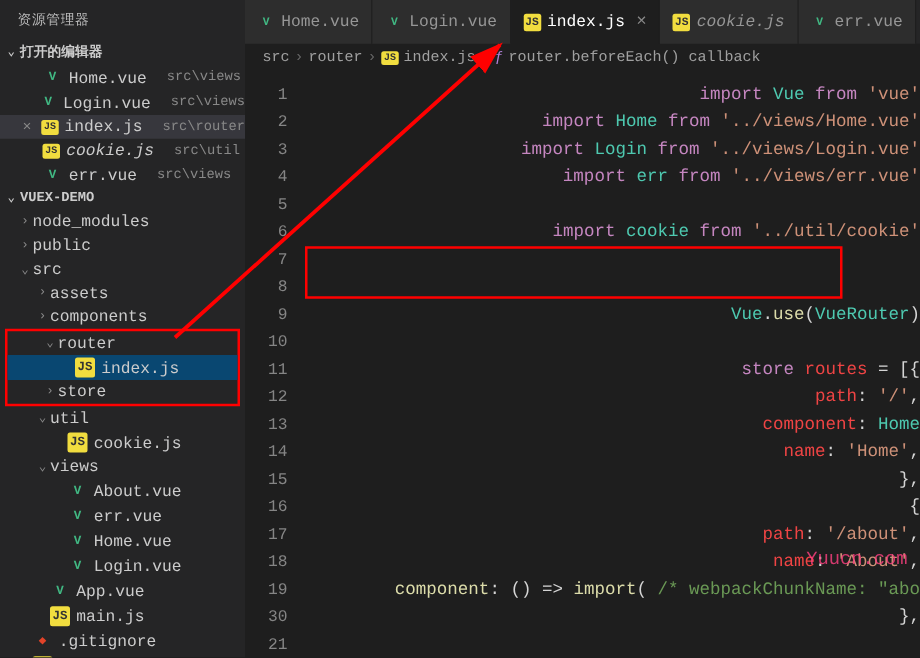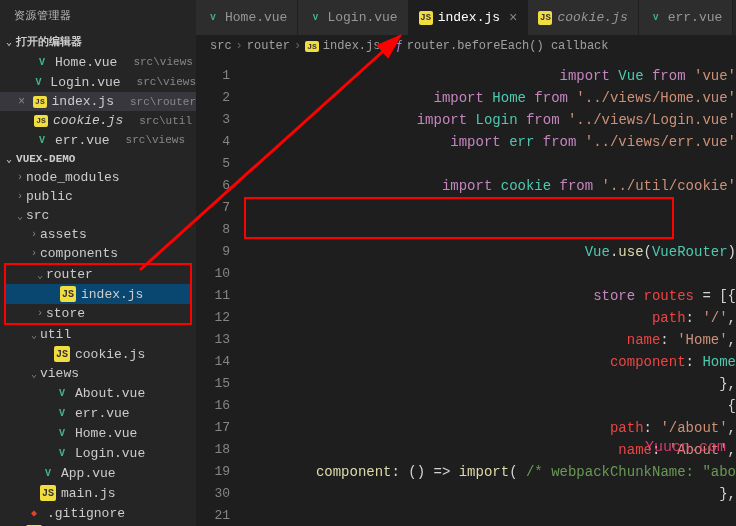--- a/index.html
+++ b/index.html
@@ -412,22 +412,22 @@
         <div class="code-line"><span class="kw">import</span><span class="pn"> </span><span class="cls">Login</span><span class="pn"> </span><span class="kw">from</span><span class="pn"> </span><span class="str">'../views/Login.vue'</span></div>
         <div class="code-line"><span class="kw">import</span><span class="pn"> </span><span class="cls">err</span><span class="pn"> </span><span class="kw">from</span><span class="pn"> </span><span class="str">'../views/err.vue'</span></div>
         <div class="code-line">&nbsp;</div>
         <div class="code-line"><span class="kw">import</span><span class="pn"> </span><span class="cls">cookie</span><span class="pn"> </span><span class="kw">from</span><span class="pn"> </span><span class="str">'../util/cookie'</span></div>
         <div class="code-line">&nbsp;</div>
         <div class="code-line">&nbsp;</div>
         <div class="code-line"><span class="cls">Vue</span><span class="pn">.</span><span class="fn">use</span><span class="pn">(</span><span class="cls">VueRouter</span><span class="pn">)</span></div>
         <div class="code-line">&nbsp;</div>
         <div class="code-line"><span class="kw">store</span><span class="pn"> </span><span class="var">routes</span><span class="pn"> = [</span><span class="pn">{</span></div>
         <div class="code-line"><span class="pn">    </span><span class="var">path</span><span class="pn">: </span><span class="str">'/'</span><span class="pn">,</span></div>
+        <div class="code-line"><span class="pn">    </span><span class="var">component</span><span class="pn">: </span><span class="cls">Home</span></div>
         <div class="code-line"><span class="pn">    </span><span class="var">name</span><span class="pn">: </span><span class="str">'Home'</span><span class="pn">,</span></div>
-        <div class="code-line"><span class="pn">    </span><span class="var">component</span><span class="pn">: </span><span class="cls">Home</span></div>
         <div class="code-line"><span class="pn">  },</span></div>
         <div class="code-line"><span class="pn">  {</span></div>
         <div class="code-line"><span class="pn">    </span><span class="var">path</span><span class="pn">: </span><span class="str">'/about'</span><span class="pn">,</span></div>
         <div class="code-line"><span class="pn">    </span><span class="var">name</span><span class="pn">: </span><span class="str">'About'</span><span class="pn">,</span></div>
         <div class="code-line"><span class="pn">    </span><span class="fn">component</span><span class="pn">: () =&gt; </span><span class="fn">import</span><span class="pn">( </span><span class="cm">/* webpackChunkName: "abo</span></div>
         <div class="code-line"><span class="pn">  },</span></div>
       </div>
   </div>
 </div>
 

